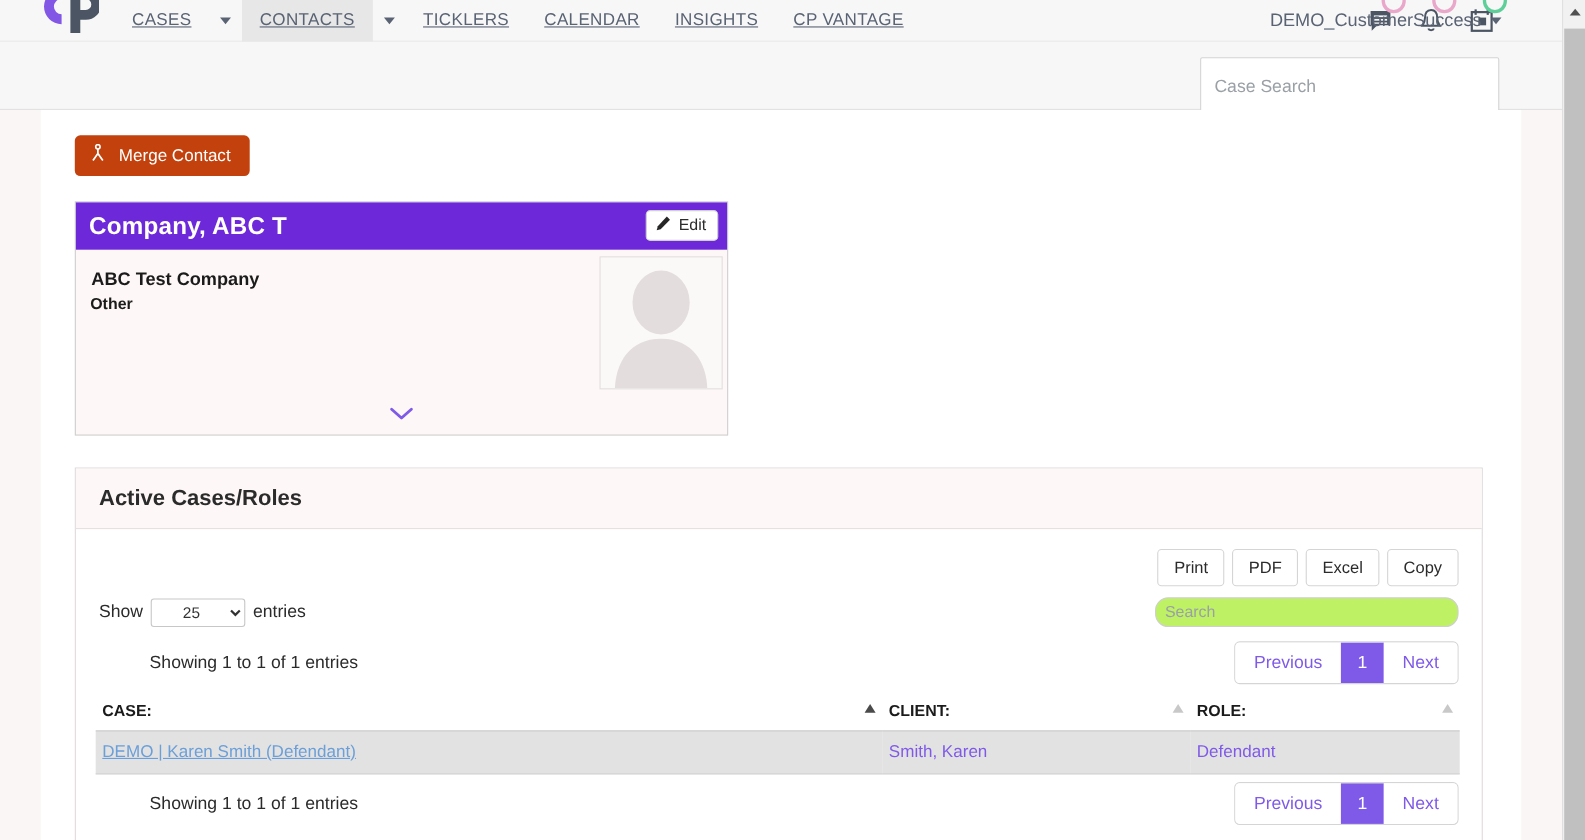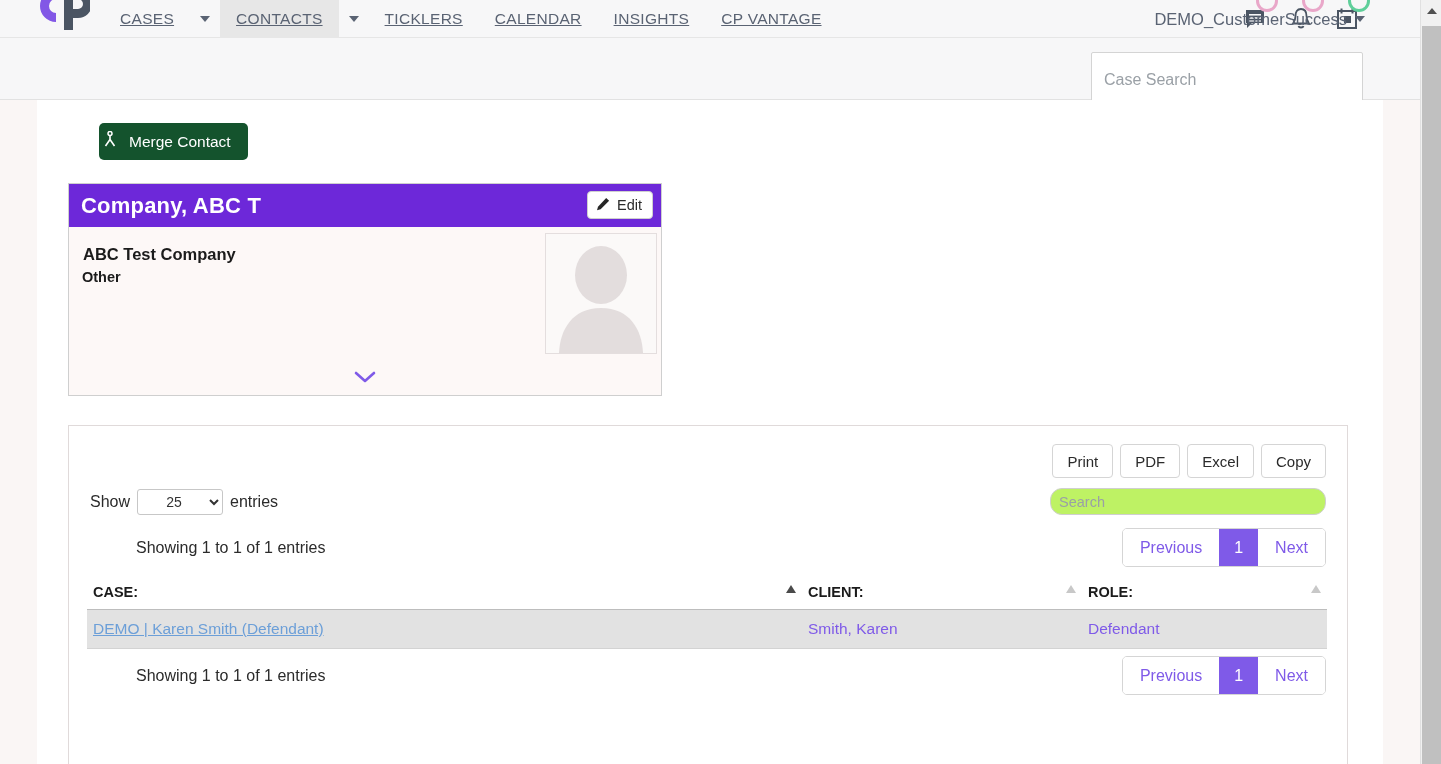--- a/index.html
+++ b/index.html
@@ -83,26 +83,25 @@
 
   
   #content {
     position: absolute; left: 37px; top: 100px;
     width: 1346px; height: 664px; background: #ffffff;
   }
 
   
   #mergebtn {
     position: absolute; left: 31px; top: 23px;
-    height: 37px; padding: 0 17px 0 4px;
-    background: #14532d; border: none; border-radius: 5px;
+    height: 37px; padding: 0 17px 0 14px;
+    background: #c2410c; border: none; border-radius: 5px;
     color: #fff; font-size: 15.5px; cursor: pointer;
     display: flex; align-items: center; gap: 12px;
     font-family: "Liberation Sans", sans-serif;
-    margin-left: 31px;
   }
 
   
   #card {
     position: absolute; left: 31px; top: 83px;
     width: 594px; height: 213px;
     border: 1px solid #cfcfcf; background: #fdf8f7;
   }
   #cardhead {
     position: relative; height: 43px; background: #6d28d9;
@@ -362,20 +361,23 @@
           <span>
             <svg width="22" height="13" viewBox="0 0 22 13">
               <path d="M2 2 L11 10 L20 2" fill="none" stroke="#7f5ae8" stroke-width="2.6" stroke-linecap="round" stroke-linejoin="round"></path>
             </svg>
           </span>
         </div>
       </div>
     </div>
 
     <div id="panel">
+      <div id="panelhead">
+        <span id="paneltitle">Active Cases/Roles</span>
+      </div>
       <div id="panelbody" style="height:285px">
 
 
         <div id="showrow">
           <span>Show</span>
           <select id="showsel">
             <option>10</option>
             <option selected="">25</option>
             <option>50</option>
             <option>100</option>

